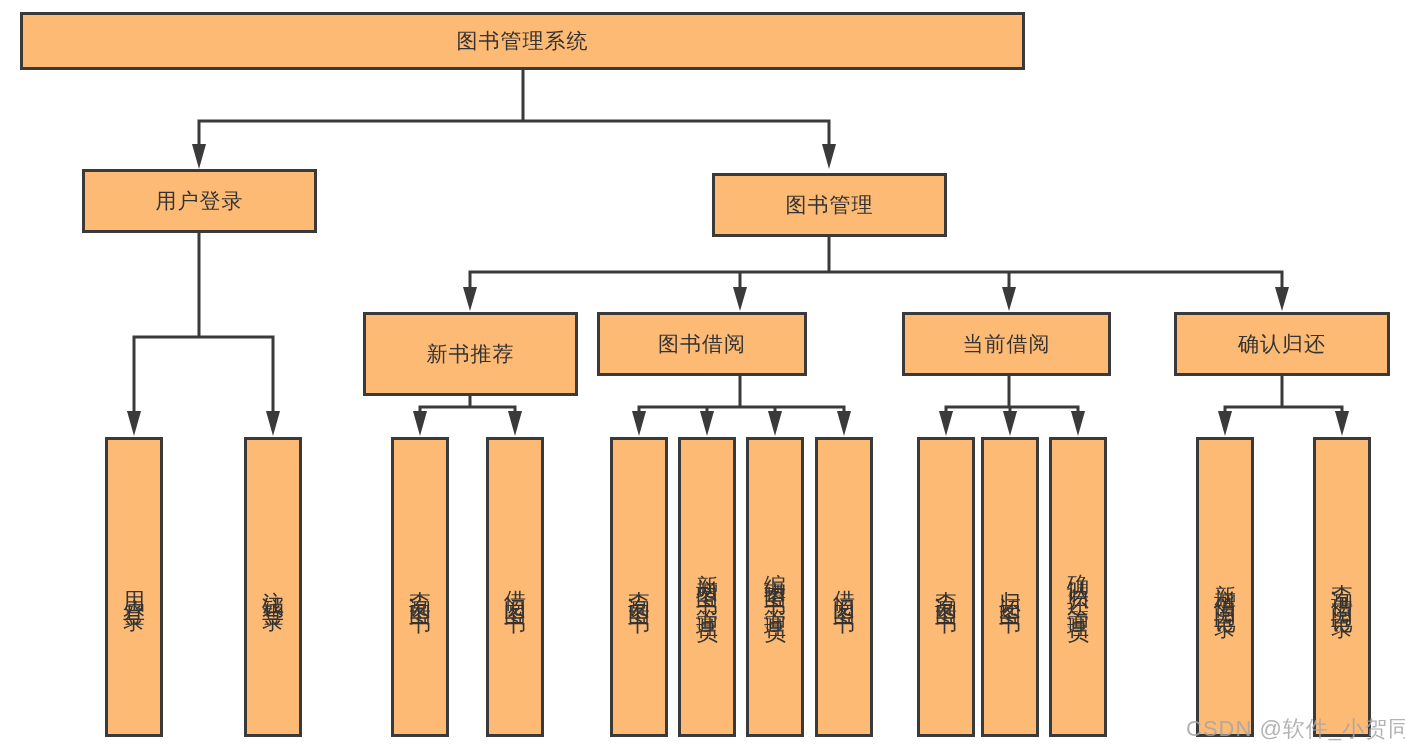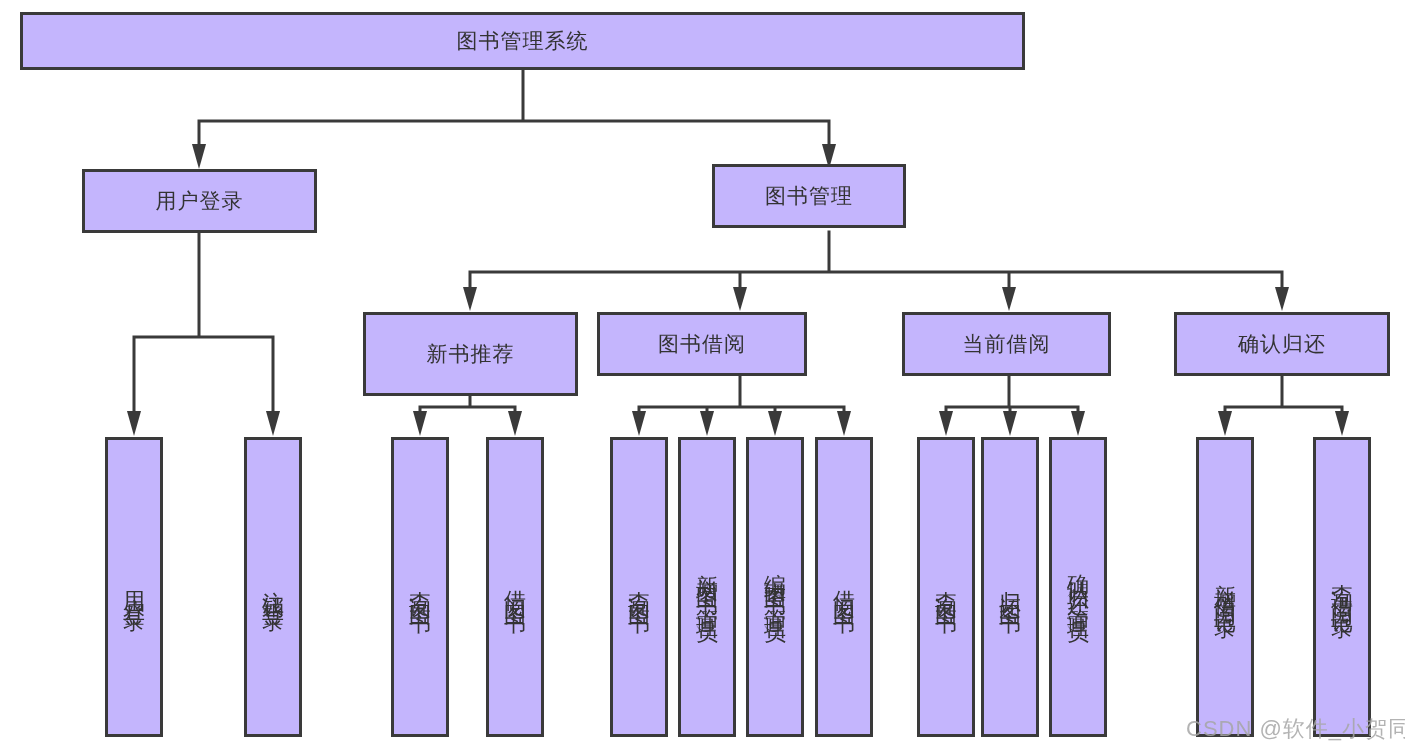--- a/index.html
+++ b/index.html
@@ -33,41 +33,41 @@
     stroke: var(--line);
     stroke-width: 3;
     stroke-linecap: square;
   }
   .connector-layer polygon {
     fill: var(--line);
     stroke: none;
   }
   .node {
     position: absolute;
-    background: #c4b5fd;
+    background: #fdba74;
     border: 3px solid var(--line);
     display: flex;
     align-items: center;
     justify-content: center;
     text-align: center;
   }
   .node-h {
     font-size: 21px;
     letter-spacing: 1px;
   }
   .node-v {
     font-size: 22px;
     writing-mode: vertical-rl;
     text-orientation: mixed;
     letter-spacing: 7px;
     line-height: 1;
   }
   .node-root        { left: 20px;   top: 12px;  width: 1005px; height: 58px; }
   .node-l1-a        { left: 82px;   top: 169px; width: 235px;  height: 64px; }
-  .node-l1-b        { left: 712px;  top: 164px; width: 194px;  height: 64px; }
+  .node-l1-b        { left: 712px;  top: 173px; width: 235px;  height: 64px; }
   .node-l2-a        { left: 363px;  top: 312px; width: 215px;  height: 84px; }
   .node-l2-b        { left: 597px;  top: 312px; width: 210px;  height: 64px; }
   .node-l2-c        { left: 902px;  top: 312px; width: 209px;  height: 64px; }
   .node-l2-d        { left: 1174px; top: 312px; width: 216px;  height: 64px; }
   .leaf             { top: 437px; width: 58px; height: 300px; }
   .leaf-1  { left: 105px; }
   .leaf-2  { left: 244px; }
   .leaf-3  { left: 391px; }
   .leaf-4  { left: 486px; }
   .leaf-5  { left: 610px; }

